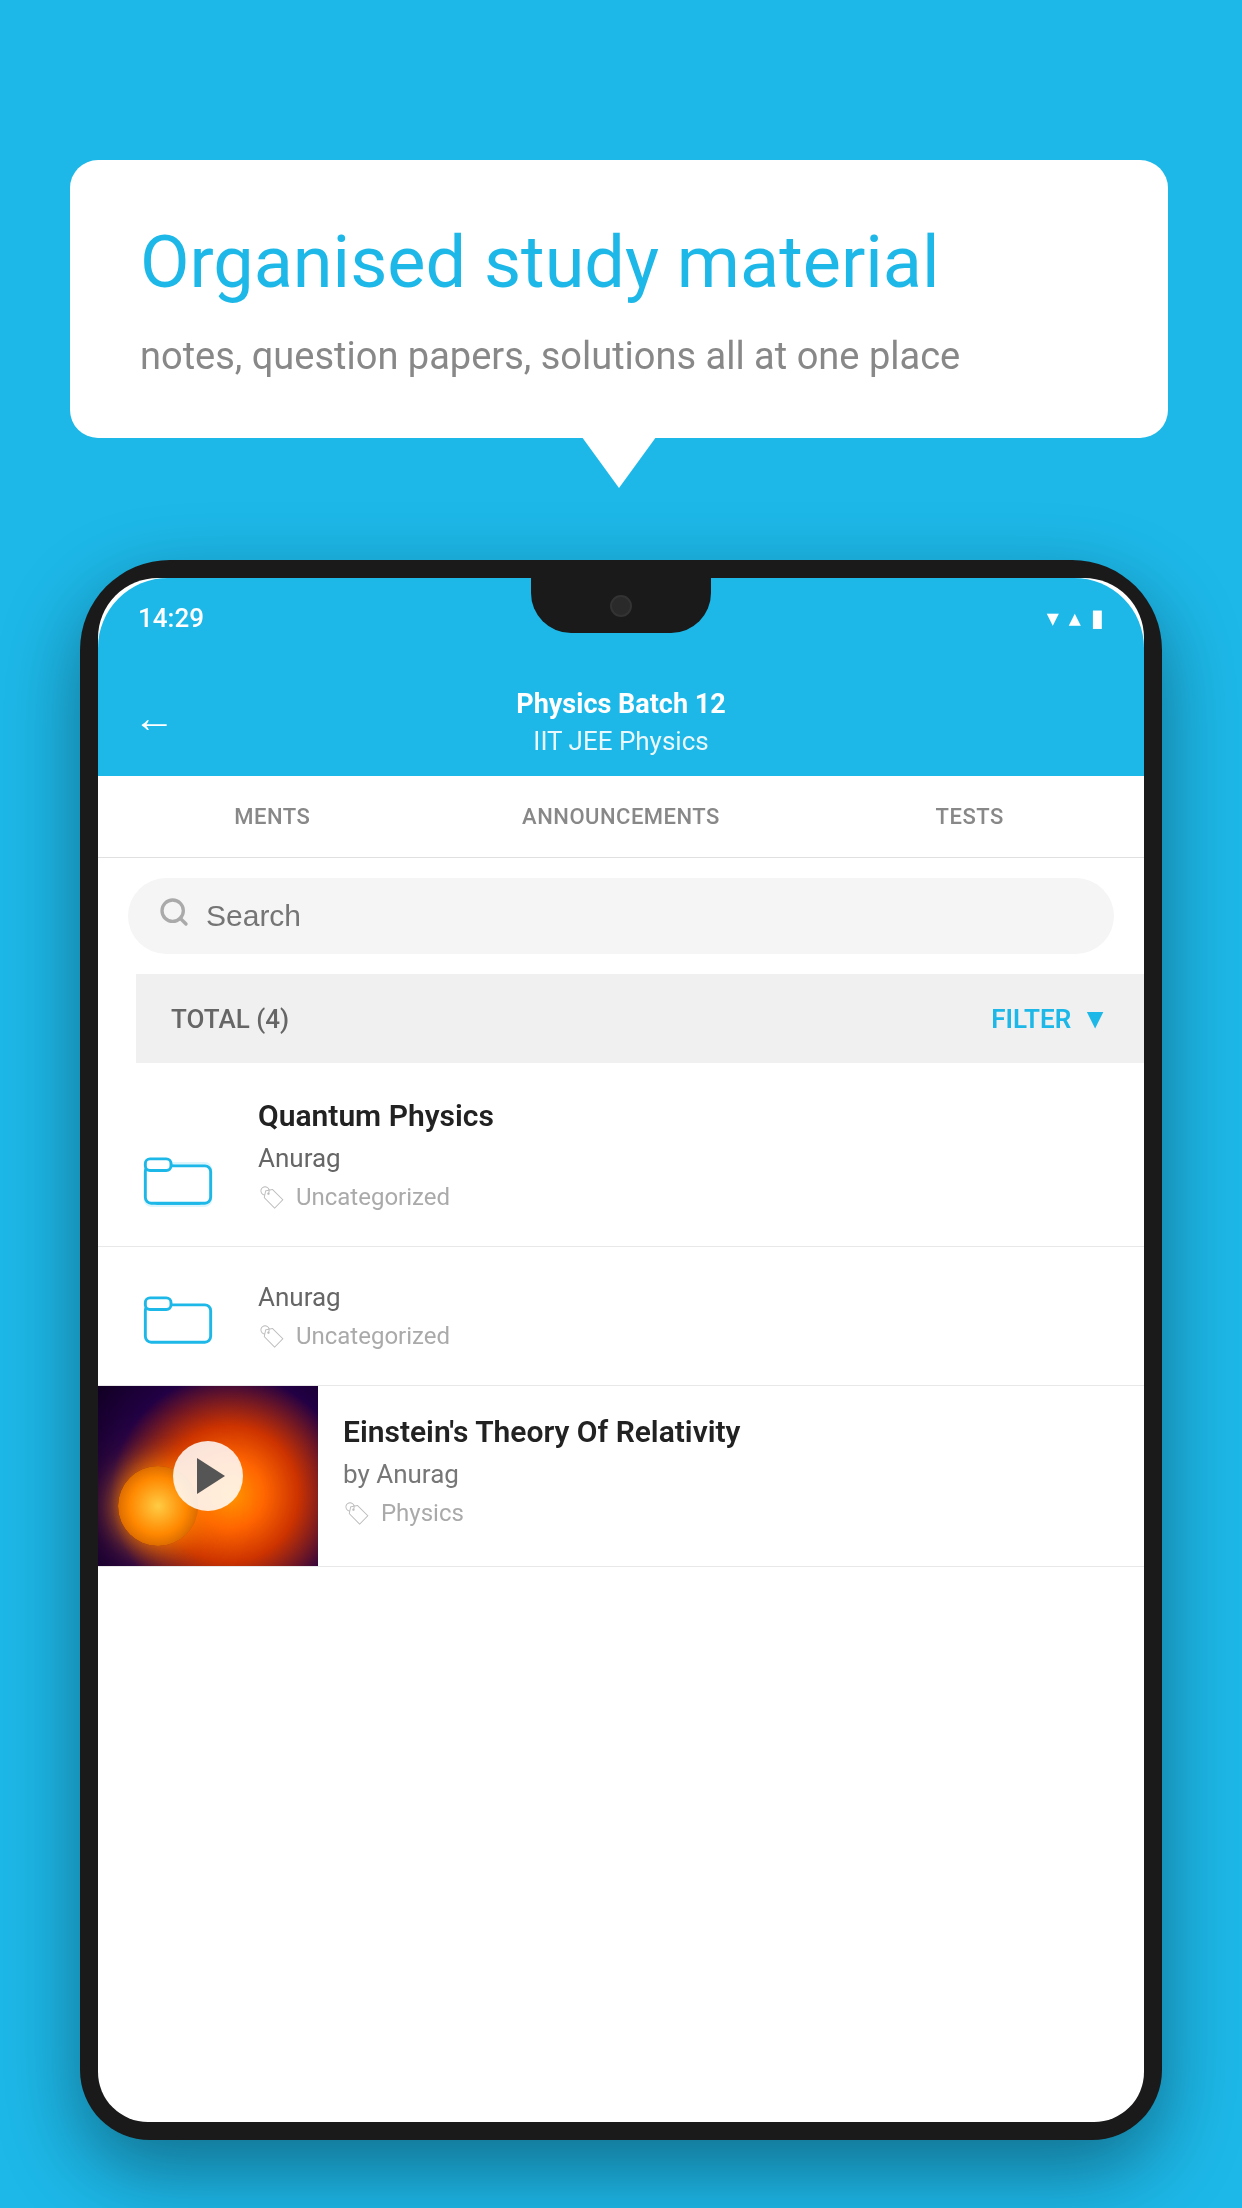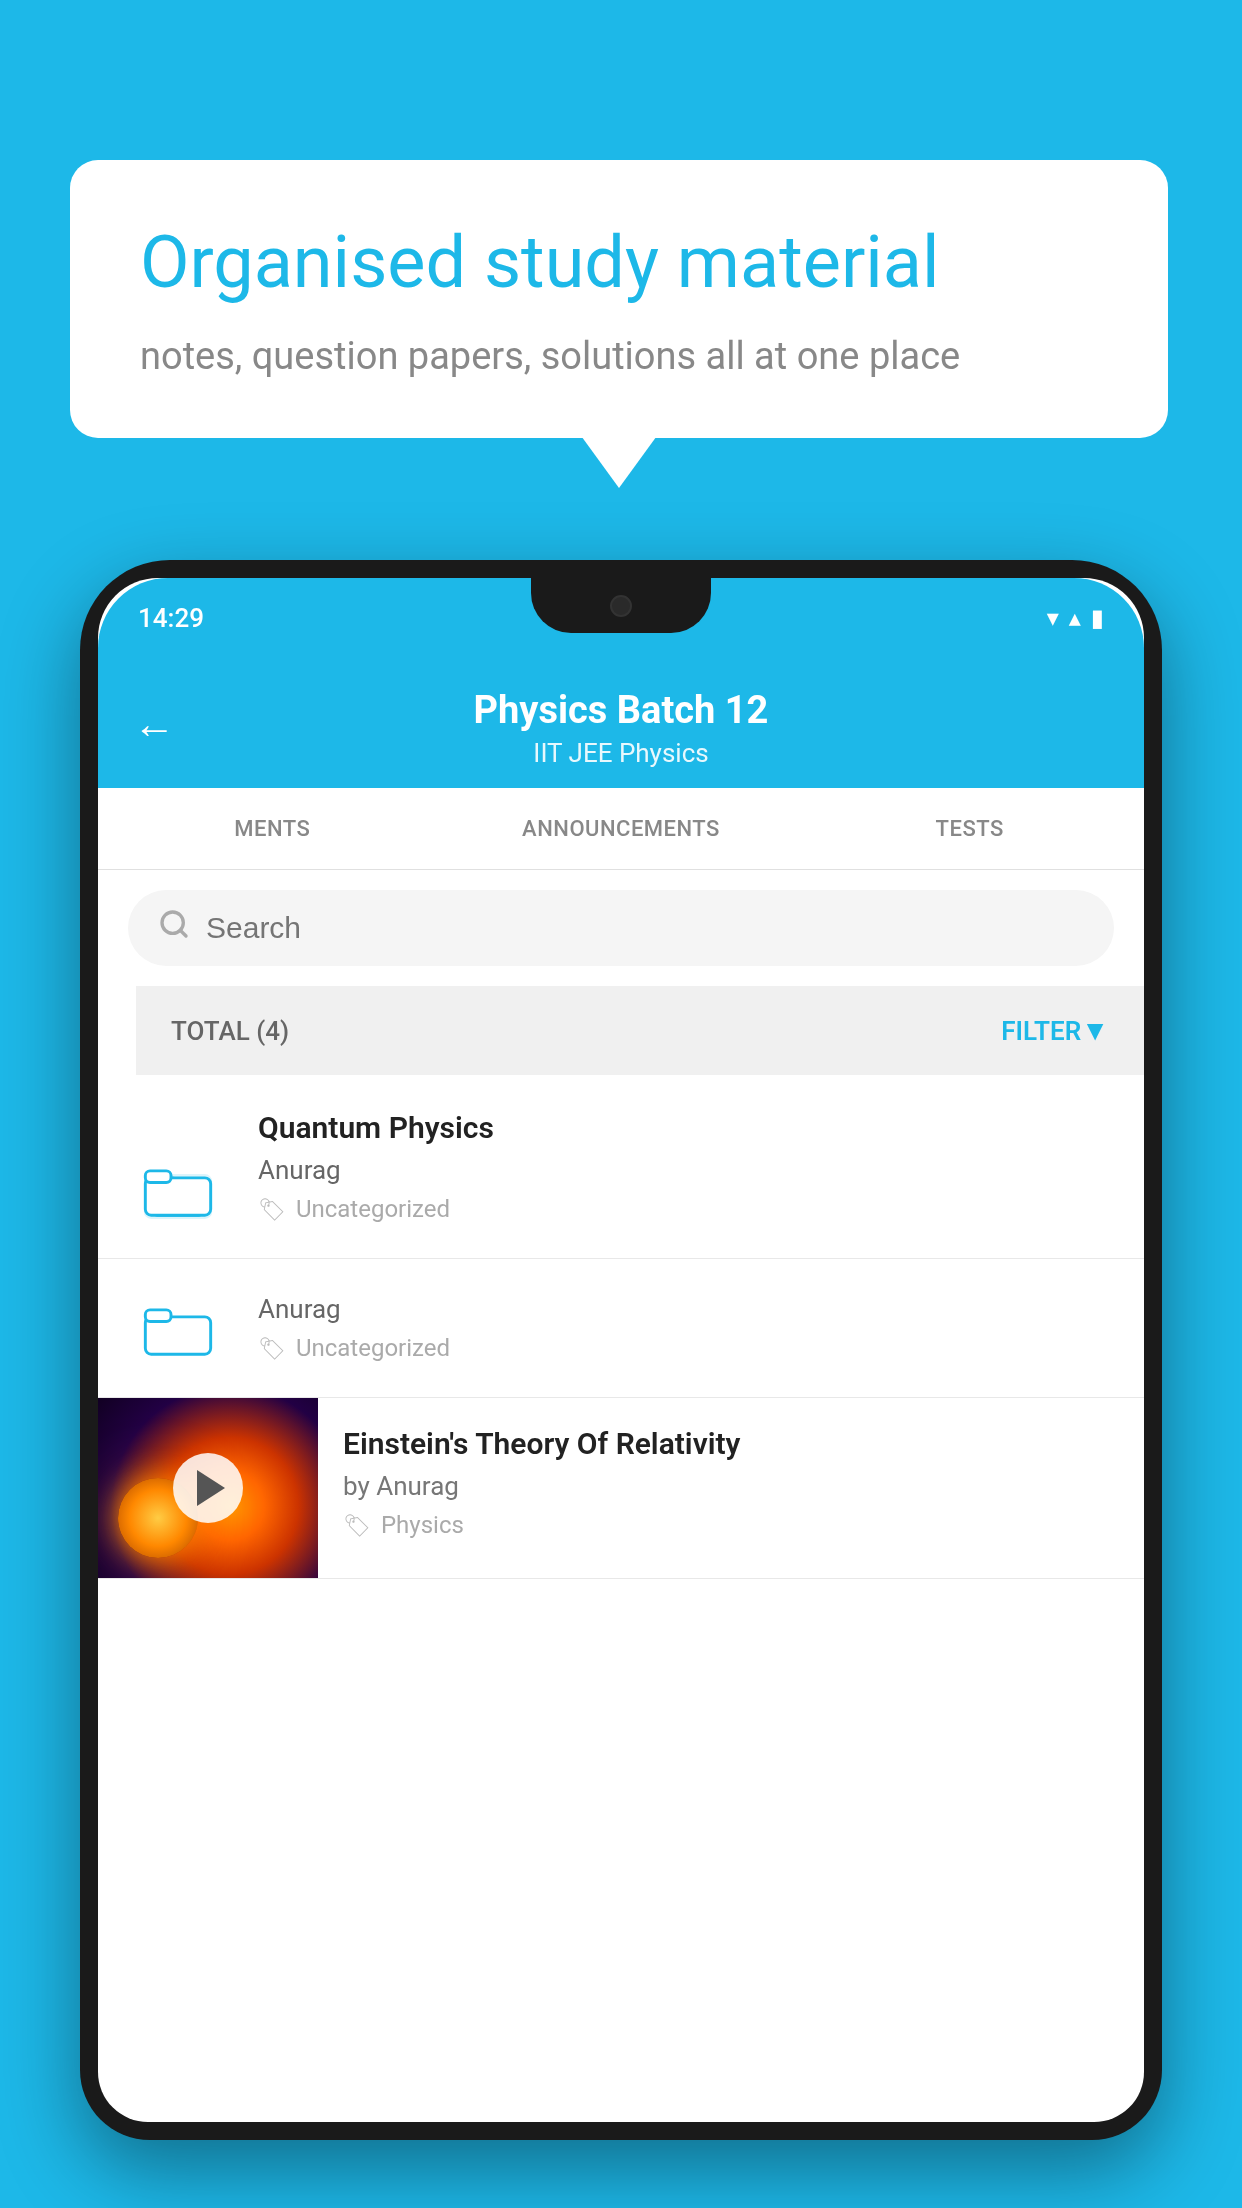--- a/index.html
+++ b/index.html
@@ -138,21 +138,21 @@
       left: 35px;
       top: 50%;
       transform: translateY(-50%);
       color: white;
       font-size: 42px;
       cursor: pointer;
     }
 
     .header-title {
       color: white;
-      font-size: 38px;
+      font-size: 27px;
       font-weight: 700;
     }
 
     .header-subtitle {
       color: rgba(255,255,255,0.9);
       font-size: 26px;
       margin-top: 6px;
     }
 
     
@@ -234,20 +234,21 @@
       font-size: 26px;
       font-weight: 500;
     }
 
     .filter-btn {
       color: #1db8e8;
       font-size: 26px;
       font-weight: 600;
       display: flex;
       align-items: center;
+      gap: 10px;
       cursor: pointer;
     }
 
     .filter-funnel {
       color: #1db8e8;
       font-size: 28px;
     }
 
     
     .video-list {

